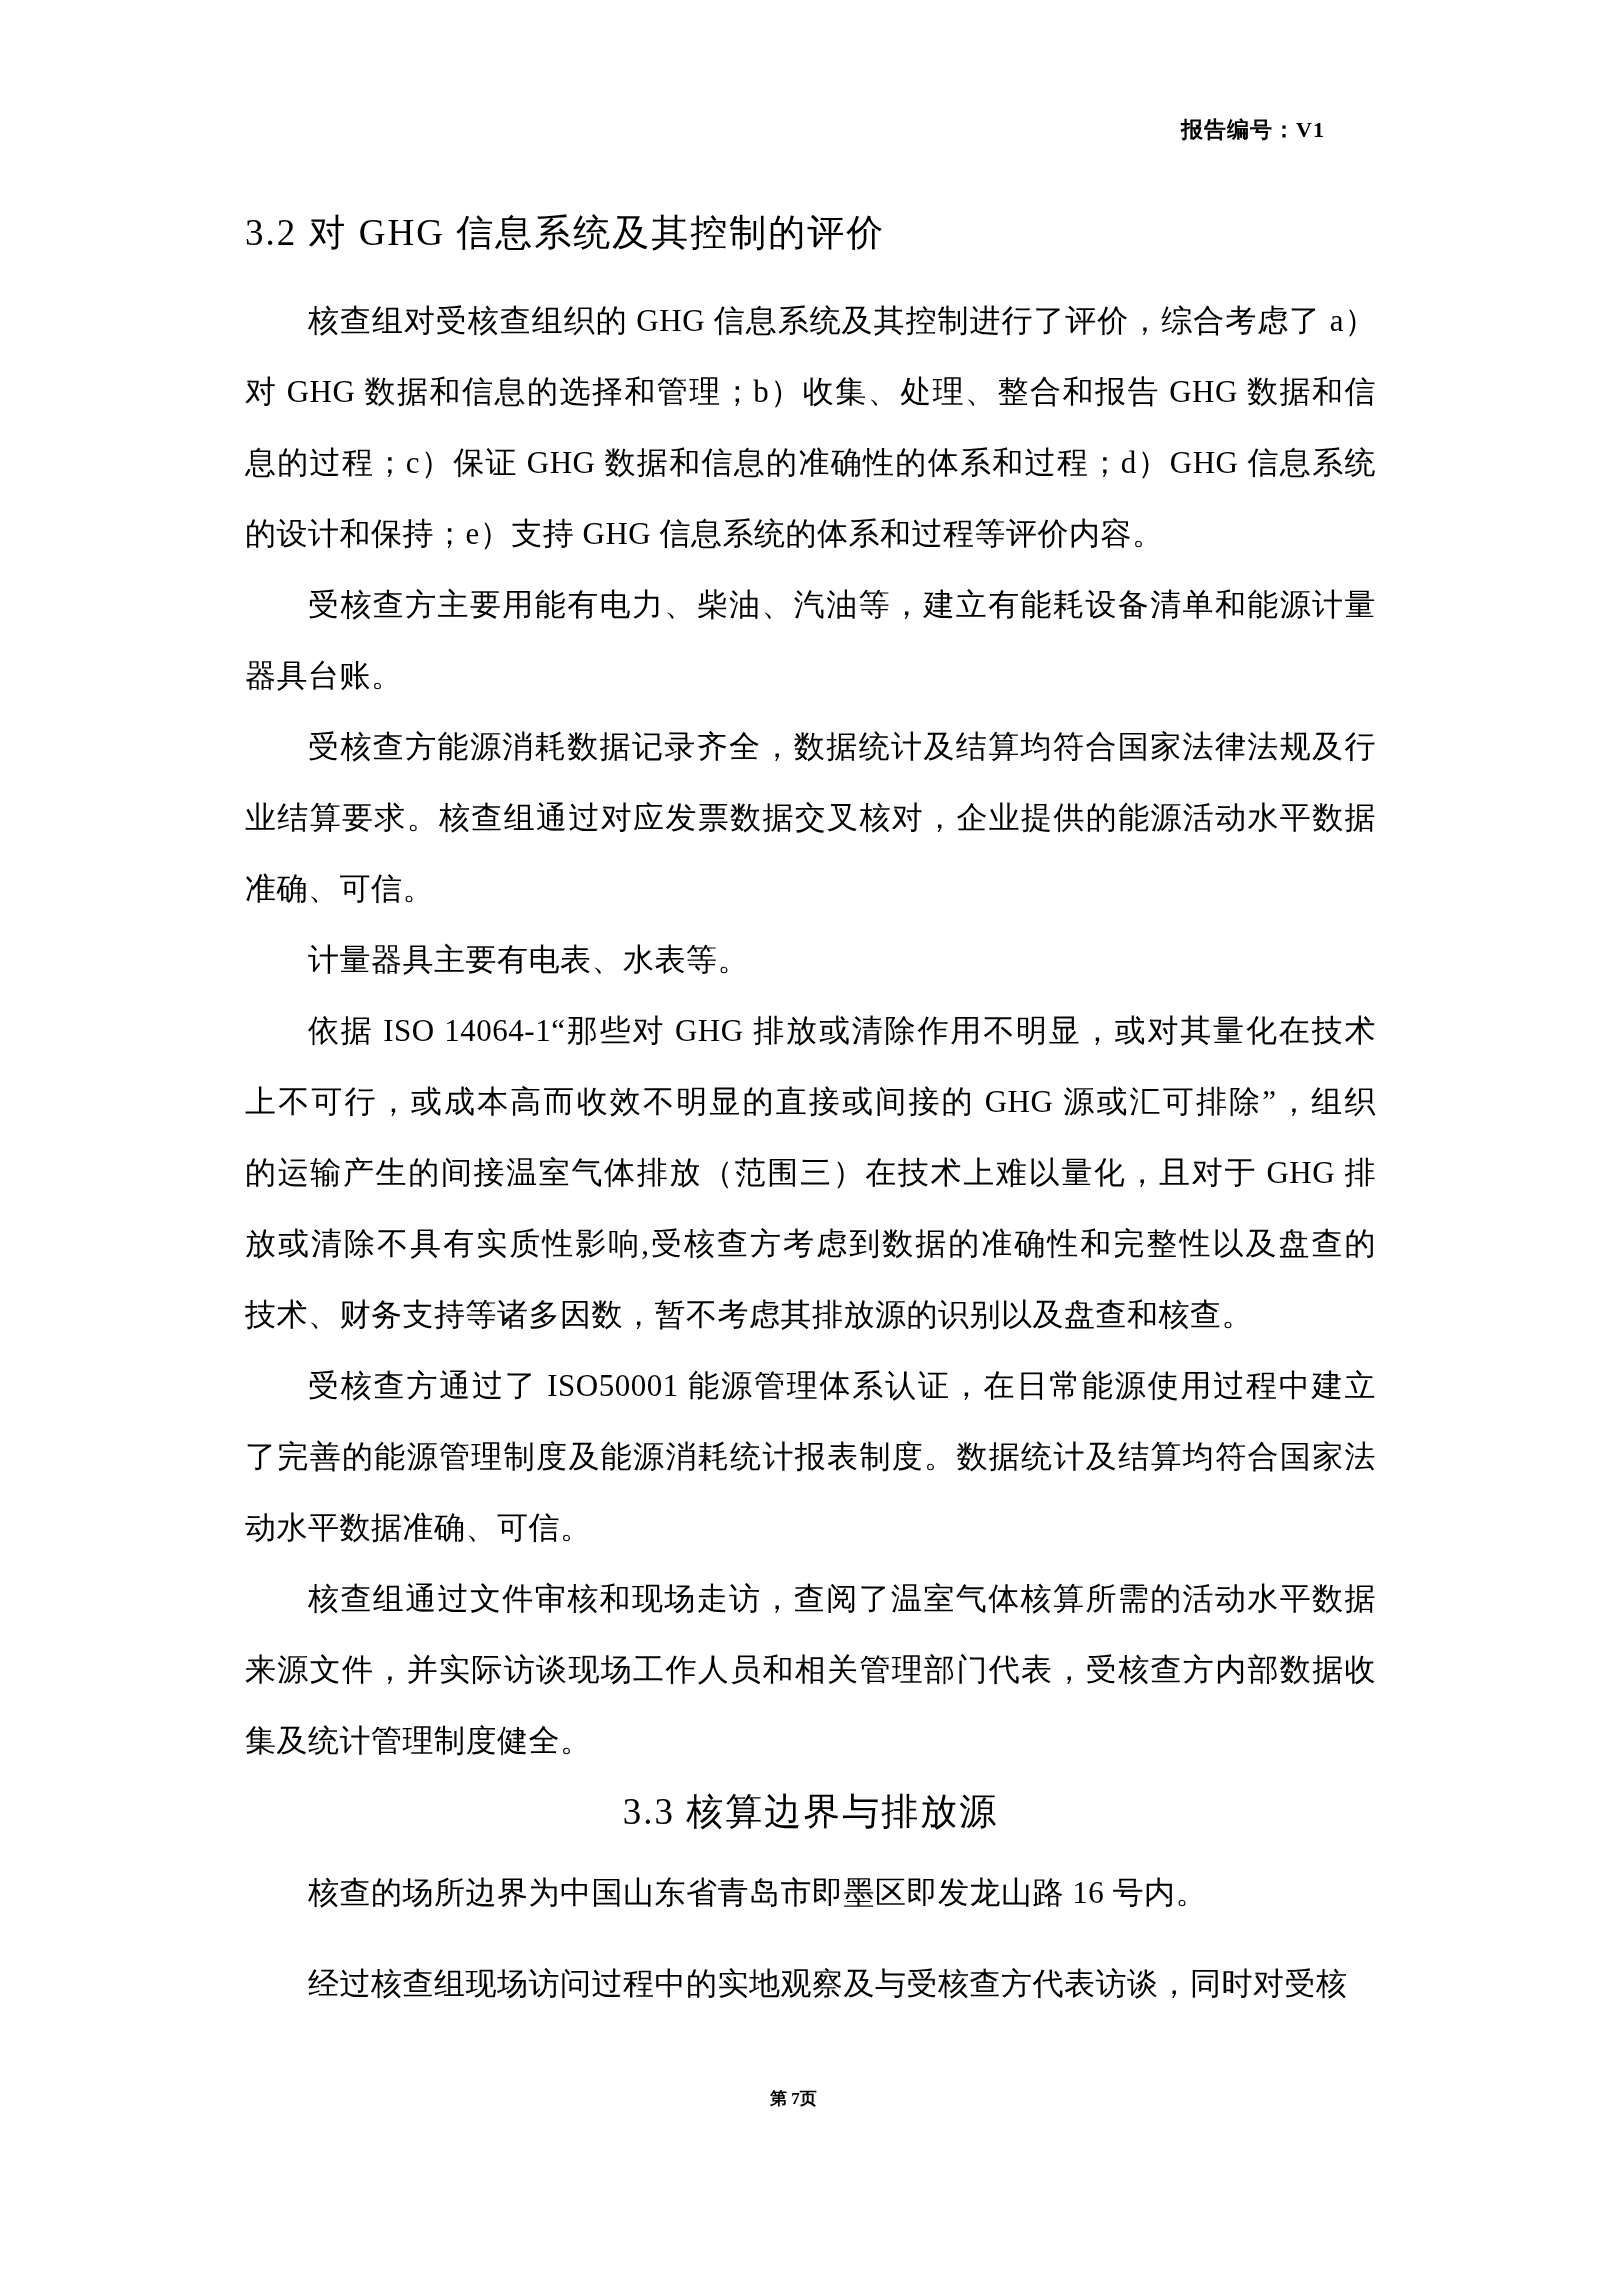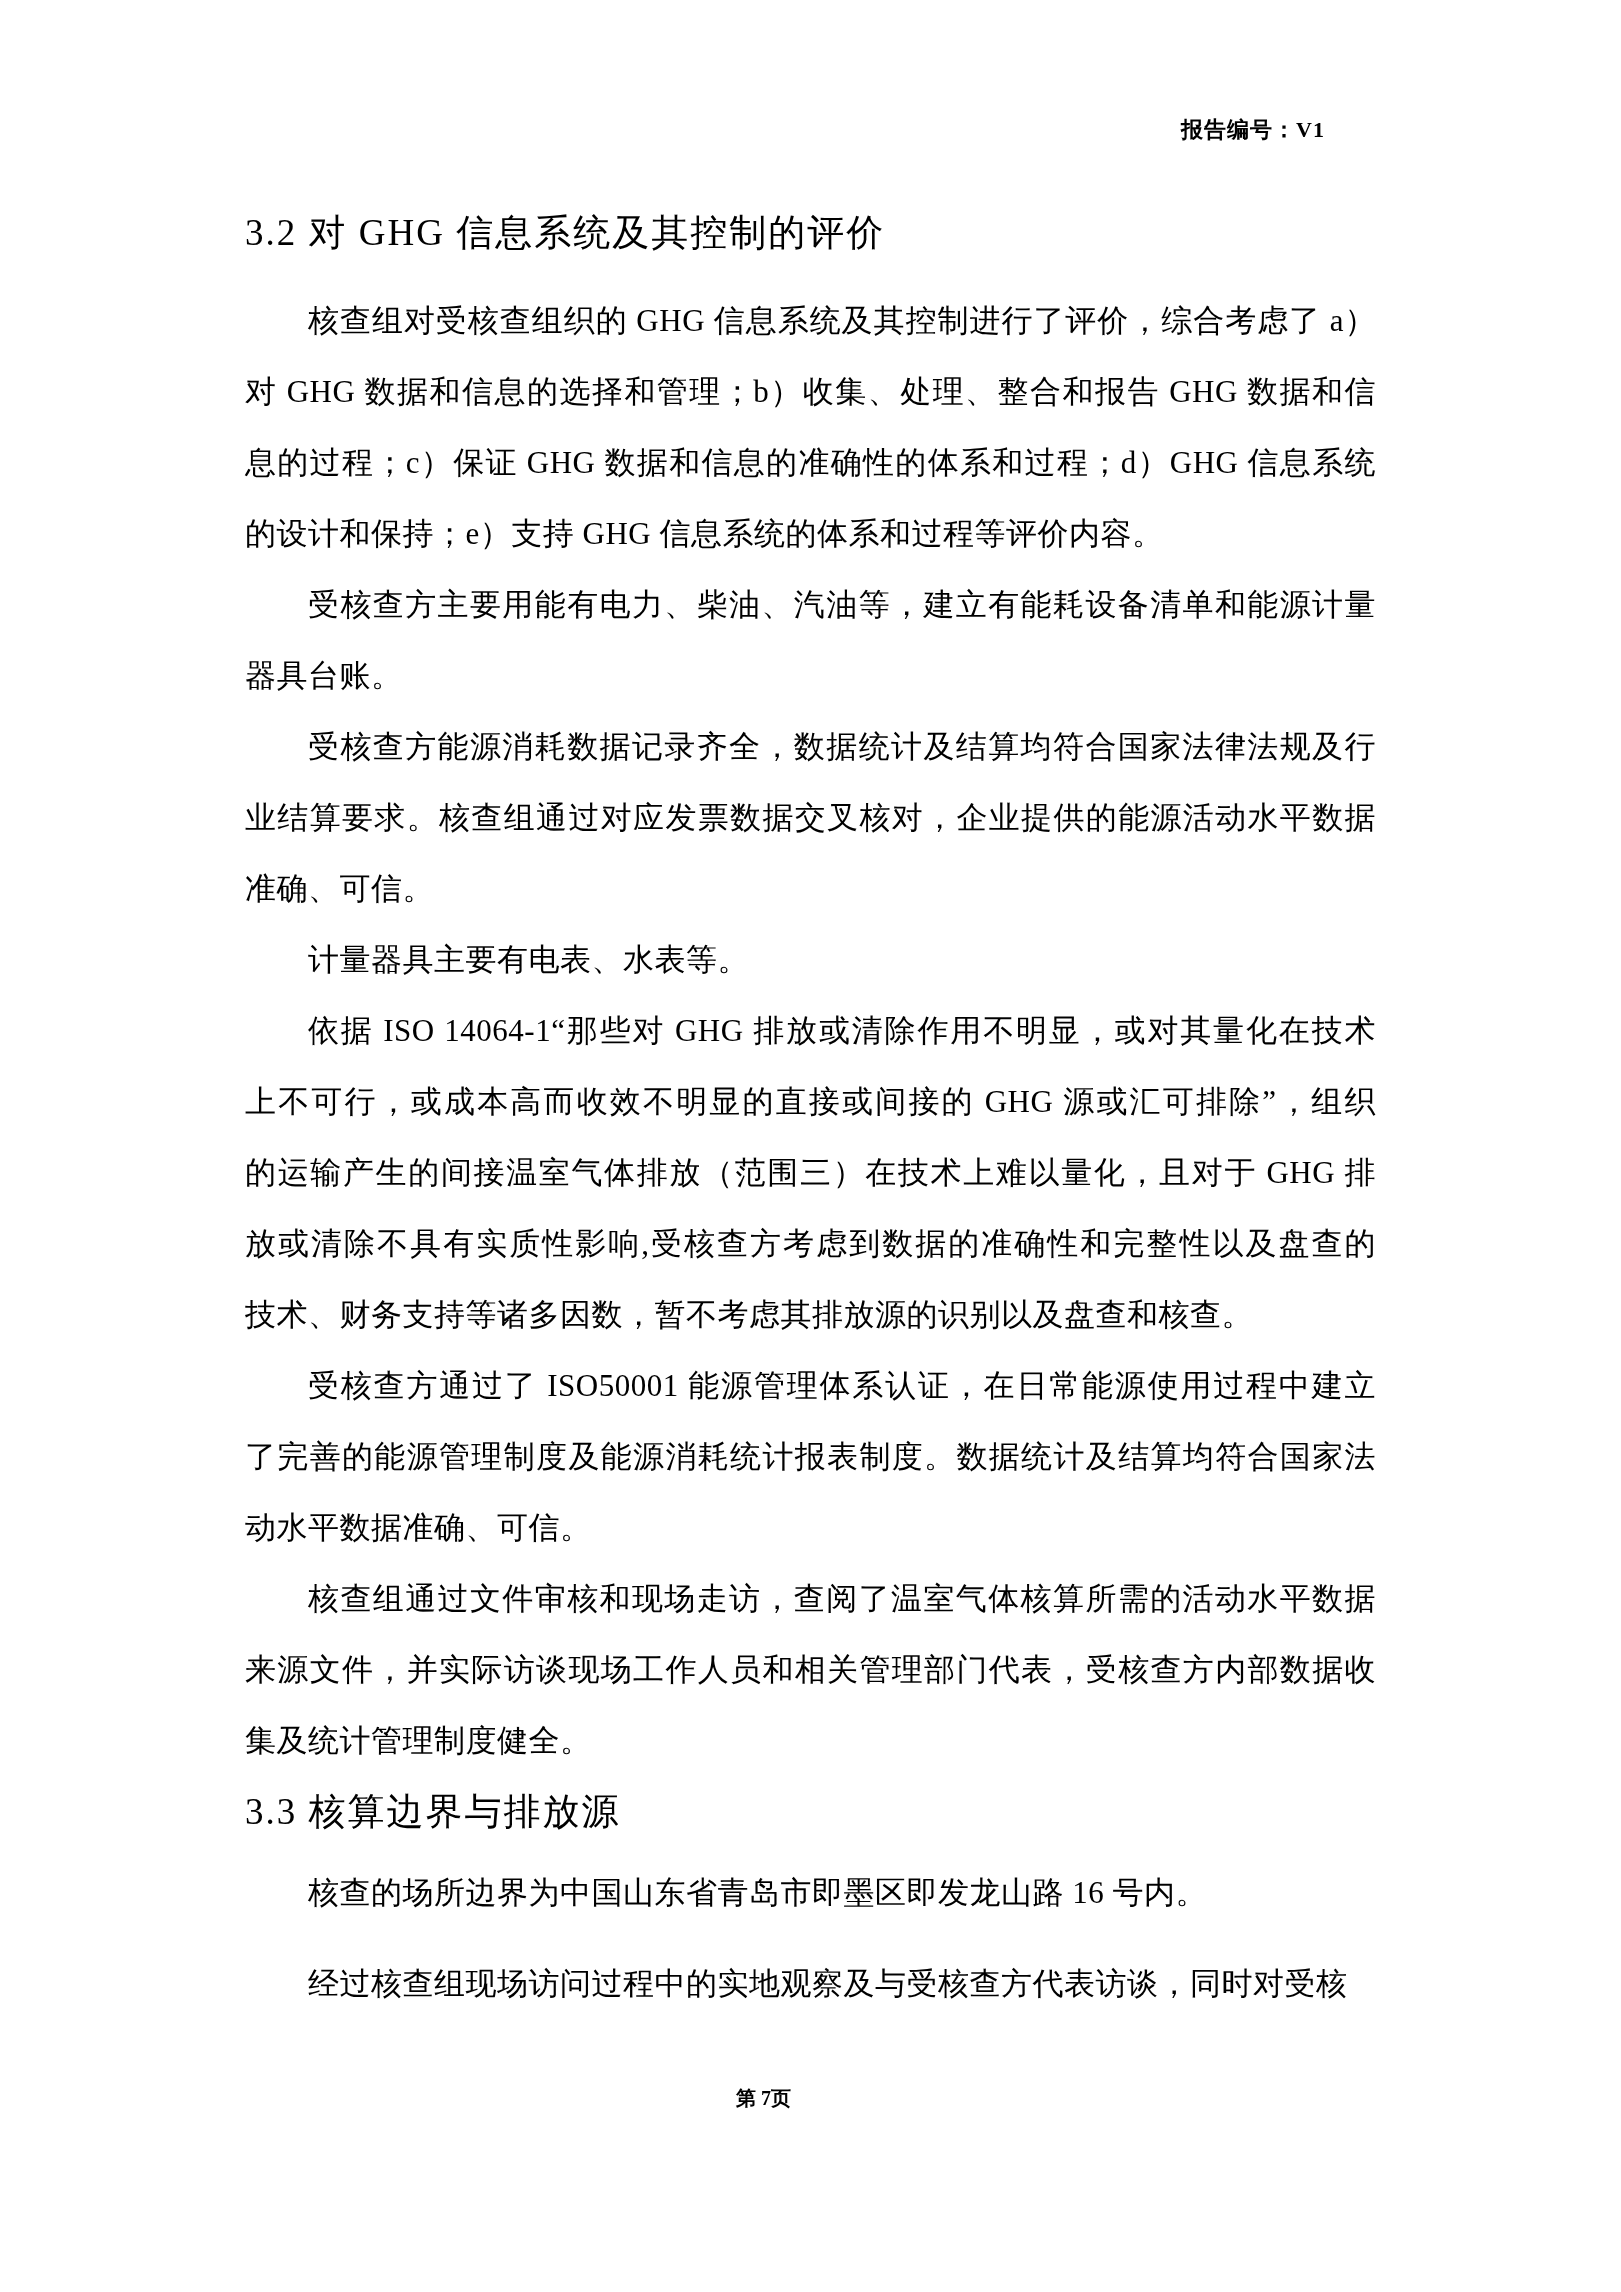--- a/index.html
+++ b/index.html
@@ -36,39 +36,40 @@
     font-size: 37px;
     line-height: 61px;
     font-weight: normal;
     letter-spacing: 2px;
     margin: 0 0 21.6px 0;
     white-space: nowrap;
   }
   .h-sec.h33 {
     margin-top: 5.9px;
     margin-bottom: 14.7px;
+    text-align: center;
   }
   .line {
     height: 71px;
     line-height: 71px;
     font-size: 31px;
     letter-spacing: 0.5px;
   }
   .line.first { text-indent: 63px; }
   .line.fill {
     text-align: justify;
     text-align-last: justify;
     text-justify: inter-character;
   }
   .line.gap-top { margin-top: 19.6px; }
   .footer-page {
     position: absolute;
     top: 2084px;
-    left: 736px;
-    font-size: 20px;
+    left: 770px;
+    font-size: 17px;
     line-height: 29px;
     font-weight: bold;
     white-space: nowrap;
   }
 </style>
 </head>
 <body>
 
 <div class="page">
 

